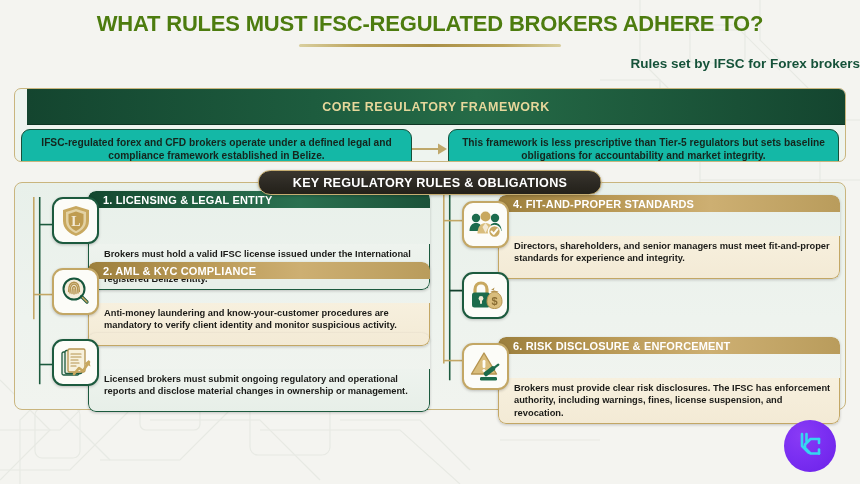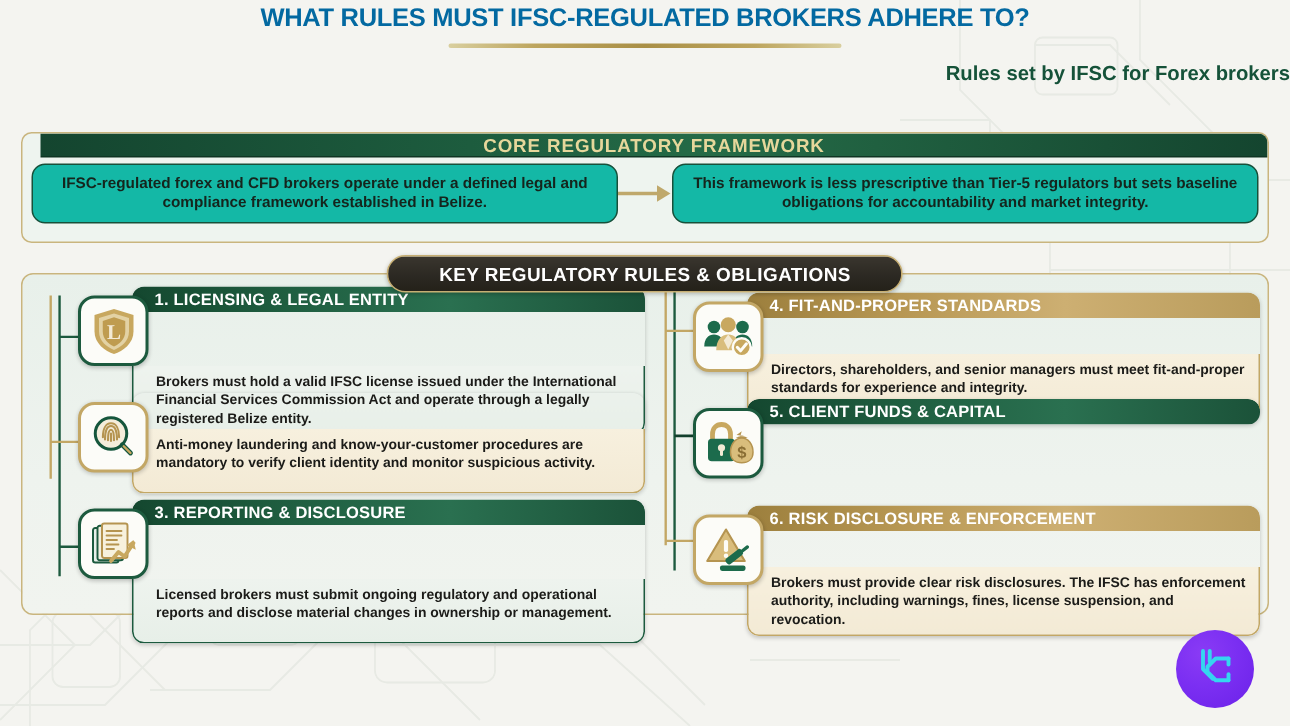--- a/index.html
+++ b/index.html
@@ -18,25 +18,25 @@
     opacity: 0.55;
     pointer-events: none;
     z-index: 0;
   }
 
   .page { position: relative; z-index: 2; width: 860px; height: 484px; }
 
   
   .title {
     text-align: center;
-    font-size: 17px;
+    font-size: 22px;
     font-weight: bold;
-    color: #0369a1;
+    color: #4d7c0f;
     letter-spacing: -0.2px;
-    padding-top: 3px;
+    padding-top: 13px;
     line-height: 1;
     white-space: nowrap;
   }
   .title-rule {
     width: 262px; height: 2.5px;
     margin: 9px auto 0;
     background: linear-gradient(90deg,#d9cf9f 0%,#bda55e 22%,#a98f46 50%,#bda55e 78%,#d9cf9f 100%);
     border-radius: 2px;
   }
   .subtitle {
@@ -51,21 +51,21 @@
   .core-panel {
     position: absolute;
     left: 14px; top: 88px;
     width: 832px; height: 74px;
     border: 1.5px solid #c9b57e;
     border-radius: 7px;
     background: #eef4ef;
     overflow: hidden;
   }
   .core-head {
-    height: 16px;
+    height: 36px;
     background: linear-gradient(90deg,#14452f 0%,#1d5c3e 35%,#256b47 55%,#14452f 100%);
     color: #e6d79b;
     font-size: 12.5px;
     font-weight: bold;
     letter-spacing: 0.6px;
     display: flex; align-items: center; justify-content: center;
     border-bottom: 1px solid #0e3523;
     margin-left: 12px;
   }
   .core-body {
@@ -314,20 +314,21 @@
               <path d="M10 17 C10 11 11.5 8 14 8 C16.5 8 18 11 18 17"></path>
               <path d="M12 17.5 C12 12.5 12.8 10.5 14 10.5 C15.2 10.5 16 12.5 16 17.5"></path>
               <path d="M14 13 L14 18"></path>
               <path d="M8.6 15.5 C8.6 10 10.5 6.2 14 6.2 C17.5 6.2 19.4 10 19.4 15.5"></path>
             </g>
             <line x1="21.5" y1="20.5" x2="27" y2="26" stroke="#15563c" stroke-width="3.2" stroke-linecap="round"></line>
             <line x1="22.5" y1="21.5" x2="27" y2="26" stroke="#c8a85f" stroke-width="1.6" stroke-linecap="round"></line>
           </svg>
         </div>
         <div class="card gold">
+          <div class="card-head">2. AML &amp; KYC COMPLIANCE</div>
           <div class="card-body">Anti-money laundering and know-your-customer procedures are mandatory to verify client identity and monitor suspicious activity.</div>
         </div>
       </div>
 
       <div class="card-row">
         <div class="icon-tile green">
           <svg width="32" height="32" viewBox="0 0 32 32">
             <rect x="2" y="5" width="17" height="23" rx="1.5" fill="#e8efe9" stroke="#1c5a3e" stroke-width="1.3"></rect>
             <rect x="5" y="3.5" width="17" height="23" rx="1.5" fill="#f2efe0" stroke="#1c5a3e" stroke-width="1.3"></rect>
             <rect x="8" y="2" width="17" height="23" rx="1.5" fill="#f7f1dd" stroke="#b59450" stroke-width="1.3"></rect>
@@ -336,21 +337,20 @@
               <line x1="11" y1="10" x2="21" y2="10"></line>
               <line x1="11" y1="13" x2="18" y2="13"></line>
               <line x1="11" y1="16" x2="19" y2="16"></line>
               <line x1="11" y1="19" x2="16" y2="19"></line>
             </g>
             <polyline points="14,27 19,21 23,24 29,15" fill="none" stroke="#c8a85f" stroke-width="2.6" stroke-linecap="round" stroke-linejoin="round"></polyline>
             <polygon points="29,13 30.5,19.5 24.5,16.5" fill="#c8a85f"></polygon>
           </svg>
         </div>
         <div class="card green">
-          <div class="card-head">3. REPORTING &amp; DISCLOSURE</div>
           <div class="card-body">Licensed brokers must submit ongoing regulatory and operational reports and disclose material changes in ownership or management.</div>
         </div>
       </div>
     </div>
 
     <div class="col right">
       <svg class="spine" width="416" height="216" viewBox="0 0 416 216">
         <path d="M20 2 L20 192" stroke="#1c5a3e" stroke-width="1.6" fill="none"></path>
         <path d="M14 2 L14 175" stroke="#c3a765" stroke-width="1.6" fill="none"></path>
         <path d="M14 30 L42 30" stroke="#c3a765" stroke-width="1.6" fill="none"></path>
@@ -388,21 +388,20 @@
             <rect x="3" y="11.5" width="18" height="15" rx="2.5" fill="#1c6b4c"></rect>
             <circle cx="12" cy="17.5" r="2.4" fill="#f3ead5"></circle>
             <rect x="11" y="18.5" width="2" height="4.5" rx="1" fill="#f3ead5"></rect>
             <path d="M22 9 L25.5 6.5 L24.5 10 L27 9.5 Z" fill="#b59450"></path>
             <path d="M21.5 11 C21.5 11 23 9.8 25.5 9.8 C28 9.8 29.5 11 29.5 11 Z" fill="#b59450"></path>
             <path d="M25.5 11 C30 11 33 15.5 33 20.5 C33 25 30 27.5 25.5 27.5 C21 27.5 18 25 18 20.5 C18 15.5 21 11 25.5 11 Z" fill="#d9bd7c" stroke="#b59450" stroke-width="1"></path>
             <text x="25.5" y="24" font-family="'Liberation Sans', sans-serif" font-size="11" font-weight="bold" fill="#8a6e34" text-anchor="middle">$</text>
           </svg>
         </div>
         <div class="card green">
-          <div class="card-head">5. CLIENT FUNDS &amp; CAPITAL</div>
         </div>
       </div>
 
       <div class="card-row">
         <div class="icon-tile gold">
           <svg width="32" height="31" viewBox="0 0 32 31">
             <path d="M14 2 L26.5 23 H1.5 Z" fill="#d9bd7c" stroke="#b59450" stroke-width="1.4" stroke-linejoin="round"></path>
             <rect x="12.6" y="9" width="2.8" height="8" rx="1.2" fill="#fdfcf6"></rect>
             <circle cx="14" cy="19.5" r="1.5" fill="#fdfcf6"></circle>
             <g transform="rotate(-38 20 20)">

